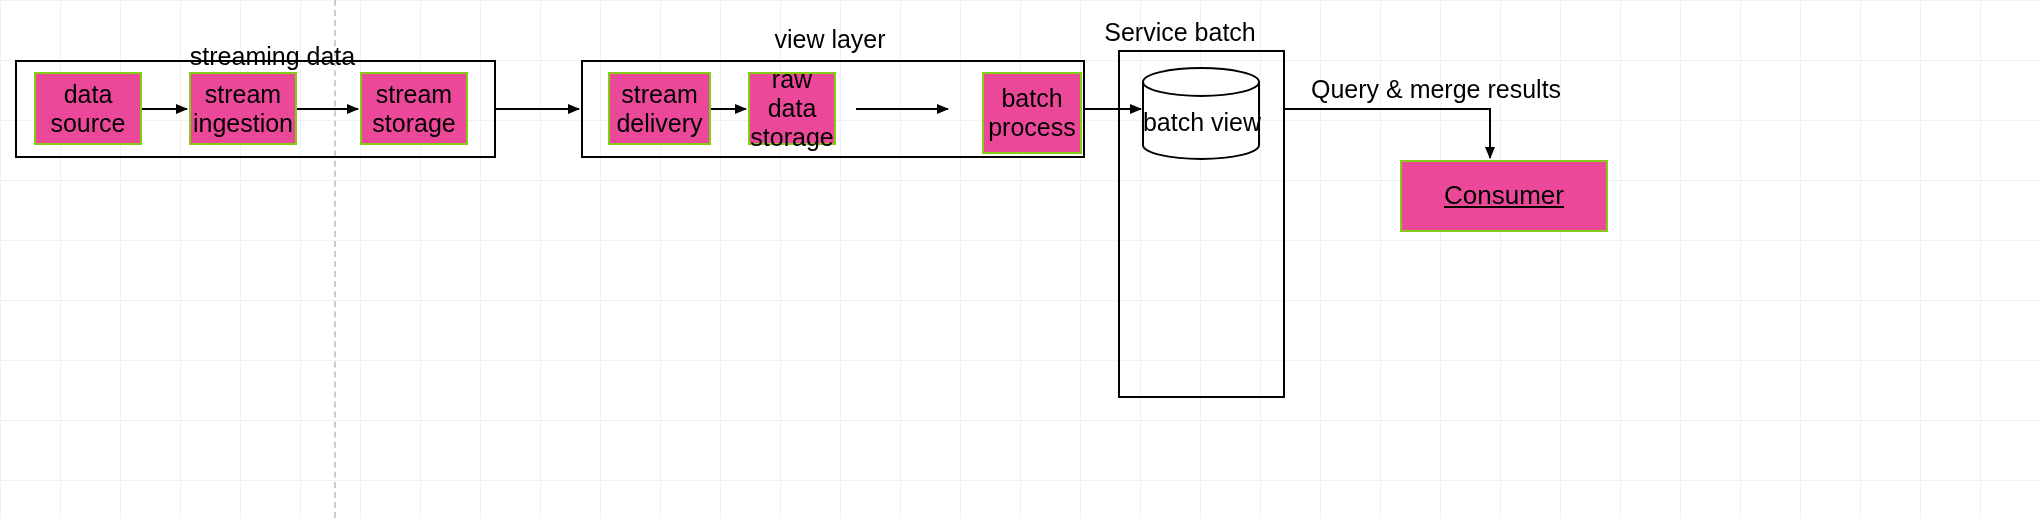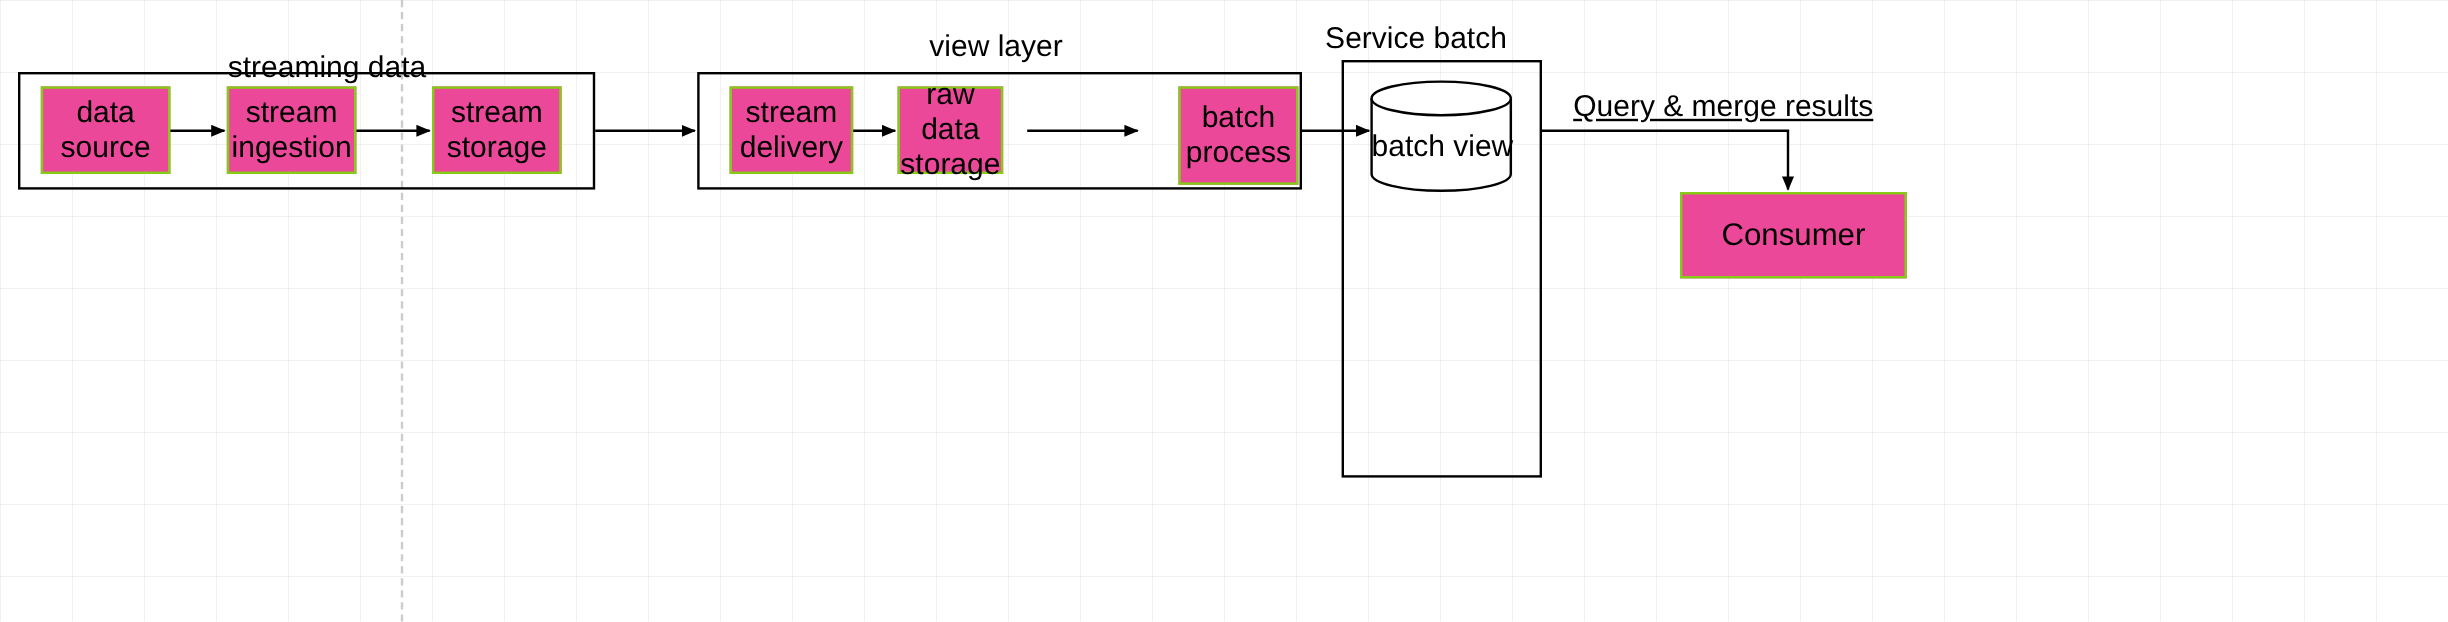--- a/index.html
+++ b/index.html
@@ -78,23 +78,23 @@
 <svg class="overlay">
   <g>
 
     <path d="M 1143 82 L 1143 145 A 58 14 0 0 0 1259 145 L 1259 82" fill="#ffffff" stroke="#000" stroke-width="2"></path>
 
     <ellipse cx="1201" cy="82" rx="58" ry="14" fill="#ffffff" stroke="#000" stroke-width="2"></ellipse>
   </g>
 </svg>
 <div class="group-label" style="left: 1140px; top: 108px; width: 124px; font-size: 25px;">batch view</div>
 
-<div class="node-box" style="left: 1400px; top: 160px; width: 189px; height: 72px; font-size: 26px;">Consumer</div>
+<div class="node-box" style="left: 1400px; top: 160px; width: 208px; height: 72px; font-size: 26px; text-decoration: underline;">Consumer</div>
 
-<div class="arrow-label" style="left: 1311px; top: 75px; text-decoration: underline;">Query &amp; merge results</div>
+<div class="arrow-label" style="left: 1311px; top: 75px;">Query &amp; merge results</div>
 
 <svg class="overlay">
   <defs>
     <marker id="arrowhead" markerWidth="12" markerHeight="10" refX="11" refY="5" orient="auto" markerUnits="userSpaceOnUse">
       <path d="M 0 0 L 12 5 L 0 10 z" fill="#000"></path>
     </marker>
   </defs>
 
   <line x1="142" y1="109" x2="187" y2="109" stroke="#000" stroke-width="2" marker-end="url(#arrowhead)"></line>
   <line x1="297" y1="109" x2="358" y2="109" stroke="#000" stroke-width="2" marker-end="url(#arrowhead)"></line>

